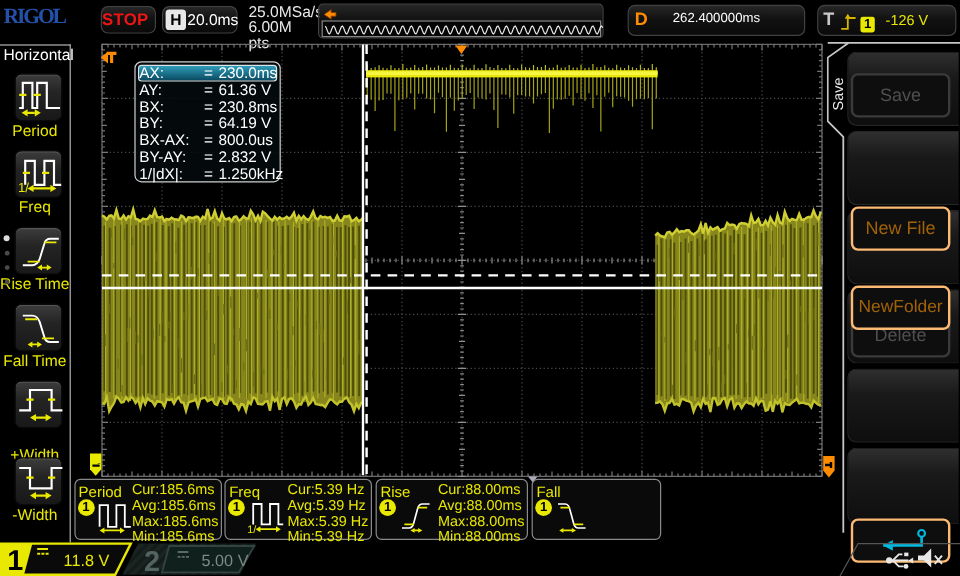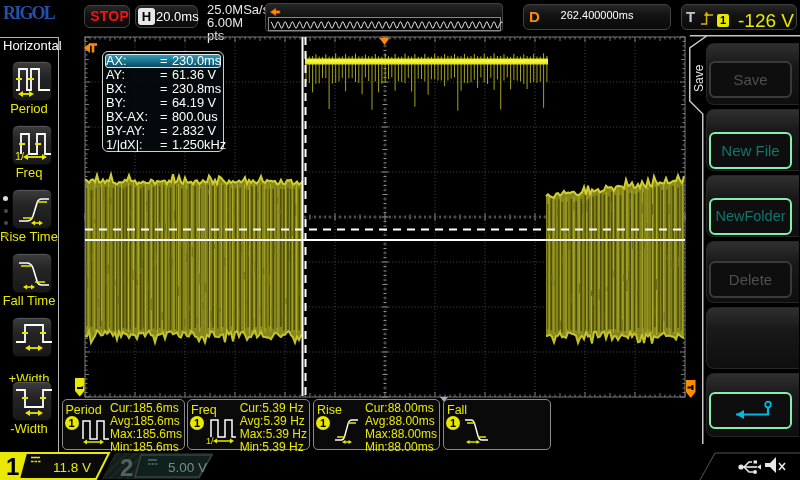--- a/index.html
+++ b/index.html
@@ -12,46 +12,46 @@
   background:linear-gradient(#3c3c3c,#242424 40%,#181818); border:1px solid #0a0a0a;
   border-radius:6px; box-shadow:inset 0 1px 0 #555; }
 .llab { position:absolute; left:0; width:58px; text-align:center; color:#e8e800;
   font-size:13px; }
 
 .slot { position:absolute; left:706px; width:93px; height:62px;
   background:linear-gradient(#2f2f2f,#191919 35%,#0e0e0e); border-radius:8px 0 0 8px;
   border:1px solid #262626; border-right:none; }
 .rbtn { position:absolute; left:709px; width:83px; height:37px; border-radius:6px;
   background:#0e0e0e; text-align:center; font-size:15px; }
-.rbtn.en { border:2px solid #86efac; color:#0f766e; line-height:33px; }
+.rbtn.en { border:2px solid #fdba74; color:#a16207; line-height:33px;margin-top:40px; }
 .rbtn.dis { border:2px solid #3a3a3a; color:#4f4f4f; line-height:33px; }
 
 .panel { position:absolute; top:399px; height:51px; background:#0a0a0a;
   border:1px solid #8a8a8a; border-radius:5px; }
 .ptitle { position:absolute; left:3px; top:2.5px; color:#e8e800; font-size:12.5px; }
 .pbadge { position:absolute; left:2px; top:15.5px; width:14px; height:14px; border-radius:50%;
   background:#e8e800; color:#000; font-size:11px; font-weight:bold; text-align:center; line-height:14px; }
 .pvals { position:absolute; right:2px; top:1.5px; text-align:left; }
 .prow { color:#e8e800; font-size:12px; line-height:13.2px; white-space:pre; }
 
-#infobox { position:absolute; left:102px; top:51px; width:122px; height:101px;
+#infobox { position:absolute; left:112px; top:51px; width:122px; height:101px;
   background:rgba(5,10,12,0.88); border:1.5px solid #cfcfcf; border-radius:6px; z-index:30; }
 .irow { position:relative; height:14.1px; color:#fff; font-size:12.8px; line-height:14.1px; }
 .ilab { position:absolute; left:3px; }
 .ieq { position:absolute; left:57px; }
 .ival { position:absolute; left:69px; }
 #ihl { position:absolute; left:2px; top:1.5px; width:116px; height:14px;
   background:linear-gradient(#2f9cb8,#0a4a62); border:1px solid #d8e4e8; border-radius:3px; }
 </style></head><body>
 <div id="scr">
 
 <div class="abs" style="left:3px;top:3px;width:80px;height:28px">
   <span style="font-family:'Liberation Serif',serif;font-weight:bold;font-size:18px;color:#2350a8;letter-spacing:-1.8px">RIGOL</span>
 </div>
-<div class="tbox" style="left:84px;top:5px;width:46px;height:23px;text-align:right">
+<div class="tbox" style="left:84px;top:5px;width:46px;height:23px;text-align:left">
   <span style="color:#ee1515;font-weight:bold;font-size:14px;line-height:21px;letter-spacing:0.2px">STOP</span>
 </div>
 <div class="tbox" style="left:135px;top:5px;width:63px;height:23px">
   <div style="position:absolute;left:2px;top:2px;width:17px;height:17px;background:#e8e8e8;border-radius:3px;color:#000;font-weight:bold;font-size:13px;text-align:center;line-height:17px">H</div>
   <div style="position:absolute;left:20px;top:0;width:42px;height:21px;color:#fff;font-size:13px;text-align:center;line-height:21px">20.0ms</div>
 </div>
 <div class="abs" style="left:207px;top:3px;width:56px;color:#e8e8e8;font-size:13px;line-height:13px">25.0MSa/s<br>6.00M pts</div>
 <div class="tbox" style="left:265px;top:3px;width:238px;height:29px;border-radius:4px">
   <div style="position:absolute;left:2px;top:13px;width:233px;height:14px;border:1px solid #888;background:#050505"></div>
   <svg width="237" height="14" viewBox="0 0 237 14" style="position:absolute;left:3px;top:14px">
@@ -65,21 +65,21 @@
   <span style="position:absolute;left:5px;top:3px;color:#ff8c00;font-weight:bold;font-size:15px">D</span>
   <span style="position:absolute;left:0;right:0;top:4px;text-align:center;color:#fff;font-size:11px">262.400000ms</span>
 </div>
 <div class="tbox" style="left:681px;top:4px;width:116px;height:26px">
   <span style="position:absolute;left:4px;top:3px;color:#c8c8c8;font-weight:bold;font-size:15px">T</span>
   <svg width="15" height="18" viewBox="0 0 15 18" style="position:absolute;left:18px;top:5px">
     <path d="M1 14 H6.5 V5 H13" stroke="#d8b400" stroke-width="1.5" fill="none"></path>
     <path d="M6.5 1.5 l-2.6 4.2 h5.2 z" fill="#d8b400"></path>
       </svg>
   <div style="position:absolute;left:35px;top:9px;width:12px;height:13px;background:#e8e800;border-radius:2px;color:#000;font-weight:bold;font-size:11px;text-align:center;line-height:13px">1</div>
-  <span style="position:absolute;left:56px;top:5px;color:#e8e800;font-size:19px">-126&nbsp;V</span>
+  <span style="position:absolute;left:56px;top:5px;color:#e8e800;font-size:12px">-126&nbsp;V</span>
 </div>
 
 <div class="abs" style="left:0;top:37px;width:59px;height:415px;border-top:1.5px solid #b4b4b4;border-right:1.5px solid #b4b4b4"></div>
 <div class="abs" style="left:3px;top:38px;color:#fff;font-size:13px">Horizontal</div>
 <div class="lbtn" style="top:61px"><svg width="42" height="40" viewBox="0 0 42 40">
 <path d="M3 28 H6 V7 H14 V28 H18 V7 H26 V28 H37" stroke="#fff" stroke-width="1.8" fill="none"></path>
 <path d="M3 17 H9 M15 17 H21" stroke="#e8e800" stroke-width="1.8"></path>
 <path d="M8 32 H16" stroke="#e8e800" stroke-width="1.8"></path>
 <path d="M5 32 l5 -3 v6 z M21 32 l-5 -3 v6 z" fill="#e8e800" stroke="none"></path>
       </svg></div>

